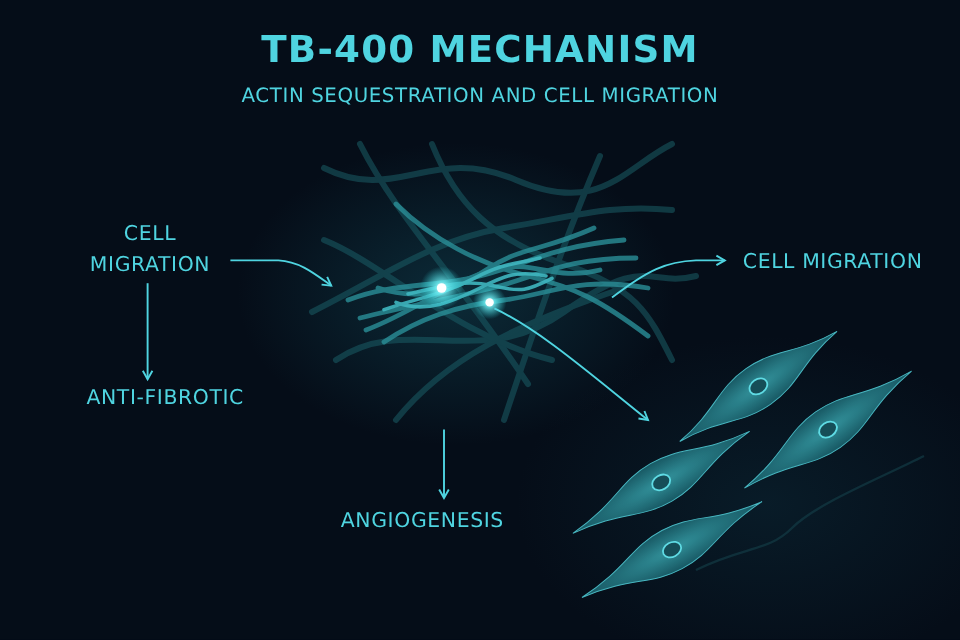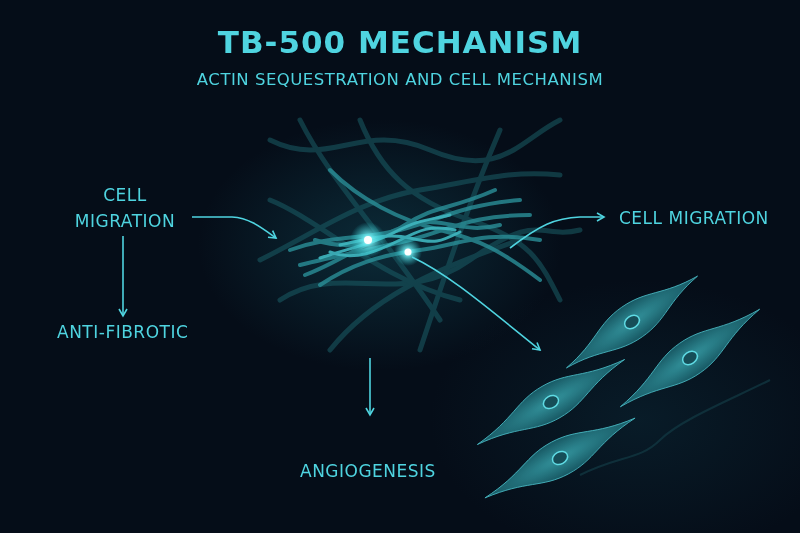--- a/index.html
+++ b/index.html
@@ -21,23 +21,23 @@
   }
   .title {
     position: absolute; left: 0; width: 800px; top: 24px; text-align: center;
     font-size: 31px; font-weight: bold; color: #4fd4e0; letter-spacing: 1px;
   }
   .subtitle {
     position: absolute; left: 0; width: 800px; top: 70px; text-align: center;
     font-size: 16.5px; color: #4fd4e0; letter-spacing: 0.5px;
   }
   .lbl-cm-left { left: 60px; top: 182px; font-size: 17px; text-align: center; line-height: 26px; width: 130px; white-space: normal; }
-  .lbl-antifib { left: 57px; top: 322px; font-size: 17px; }
+  .lbl-antifib { left: 72px; top: 322px; font-size: 17px; }
   .lbl-cm-right { left: 619px; top: 208px; font-size: 17px; }
-  .lbl-angio { left: 300px; top: 424px; font-size: 17px; margin-top: 37px; }
+  .lbl-angio { left: 284px; top: 424px; font-size: 17px; }
   .lbl-injury { left: 632px; top: 483px; font-size: 16px; }
   svg.art { position: absolute; left: 0; top: 0; }
 </style>
 </head>
 <body>
 
 <div class="canvas">
 
   <svg class="art" width="800" height="533" viewBox="0 0 800 533">
     <defs>
@@ -111,20 +111,20 @@
 
     <g fill="none" stroke="#4fd4e0" stroke-width="1.6">
       <path d="M192,217 L232,217 C250,218 262,228 276,238" marker-end="url(#arrowhead)"></path>
       <path d="M123,236 L123,316" marker-end="url(#arrowhead)"></path>
       <path d="M510,248 C540,225 555,218 580,217 L604,217" marker-end="url(#arrowhead)"></path>
       <path d="M370,358 L370,415" marker-end="url(#arrowhead)"></path>
       <path d="M412,257 C450,275 490,310 540,350" marker-end="url(#arrowhead)"></path>
     </g>
   </svg>
 
-  <div class="title">TB-500 MECHANISM</div>
-  <div class="subtitle">ACTIN SEQUESTRATION AND CELL MECHANISM</div>
+  <div class="title">TB-400 MECHANISM</div>
+  <div class="subtitle">ACTIN SEQUESTRATION AND CELL MIGRATION</div>
 
   <div class="label lbl-cm-left">CELL MIGRATION</div>
   <div class="label lbl-antifib">ANTI-FIBROTIC</div>
   <div class="label lbl-cm-right">CELL MIGRATION</div>
   <div class="label lbl-angio">ANGIOGENESIS</div>
 </div>
 
 </body></html>

